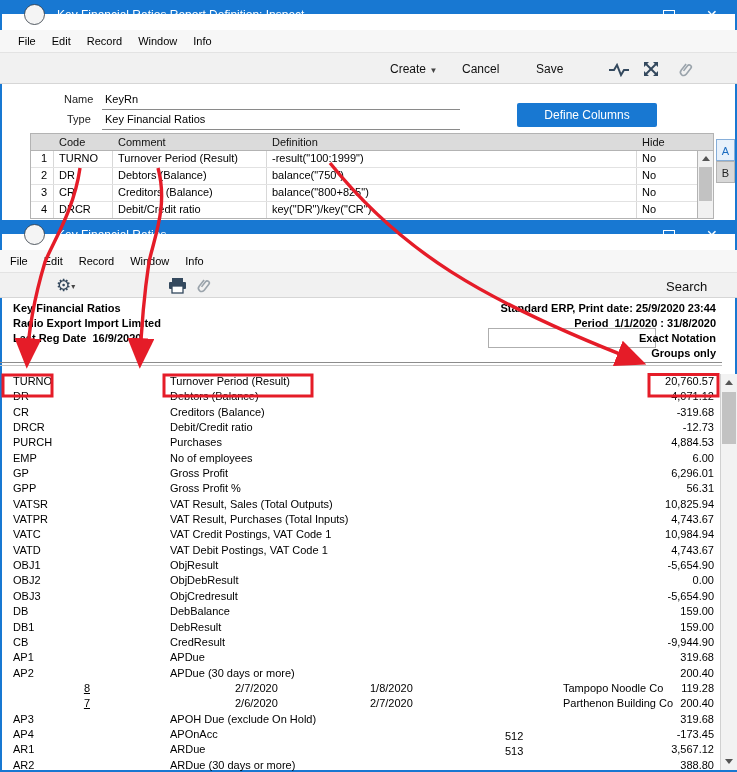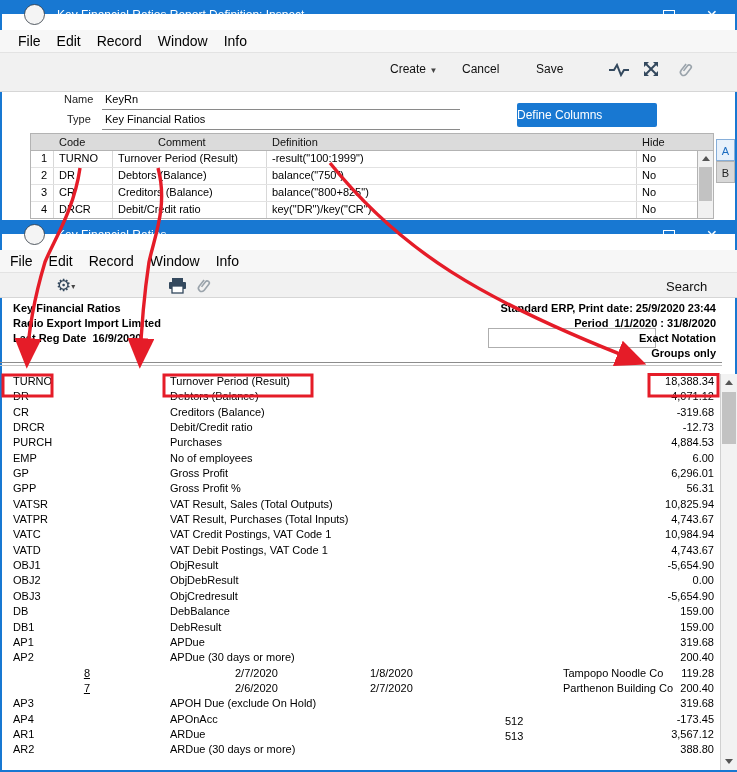--- a/index.html
+++ b/index.html
@@ -8,29 +8,29 @@
   .win{position:absolute;left:0;width:737px;background:#fff;}
   .edge{position:absolute;background:var(--accent);}
   .titlebar{position:absolute;left:0;top:0;width:100%;height:14px;background:var(--accent);}
   .title-text{position:absolute;left:57px;top:8px;color:#fff;font-size:12px;white-space:pre;}
   .logo{position:absolute;left:24px;top:4px;width:21px;height:21px;}
   .ctl{position:absolute;color:#fff;cursor:default;}
   .ctl-min{left:612px;top:14px;width:13px;height:2px;background:#fff;}
   .ctl-max{left:663px;top:10px;width:10px;height:9px;border:1.5px solid #fff;}
   .ctl-close{left:706px;top:7px;font-size:14px;}
   .menubar{position:absolute;left:0;width:100%;height:22px;background:#f7f7f7;}
-  .menu-item{display:inline-block;line-height:22px;padding:0 8px;font-size:14px;}
+  .menu-item{display:inline-block;line-height:22px;padding:0 8px;font-size:11px;}
   .toolbar{position:absolute;left:0;width:100%;background:#f1f1f1;border-top:1px solid #e3e3e3;border-bottom:1px solid #d6d6d6;box-sizing:border-box;}
   .tbtn{position:absolute;font-size:12px;color:#111;}
   .navy{color:#34495e;}
   .fieldlabel{position:absolute;color:#222;}
   .fieldval{position:absolute;}
   .fieldline{position:absolute;height:1px;background:#8a8a8a;}
   .btn-primary{position:absolute;background:var(--accent);color:#fff;font-size:12px;
-               line-height:24px;border-radius:2px;}
+               text-align:center;line-height:24px;border-radius:2px;}
   
   #grid{position:absolute;left:30px;top:133px;width:684px;height:86px;border:1px solid #b3b3b3;box-sizing:border-box;background:#fff;overflow:hidden;}
   #grid-header{position:absolute;left:0;top:0;width:100%;height:17px;background:#dbdbdb;border-bottom:1px solid #b3b3b3;box-sizing:border-box;}
   .gh{position:absolute;top:2px;color:#111;}
   .vline{position:absolute;top:0;bottom:0;width:1px;background:#d8d8d8;}
   .grid-row{position:relative;height:16px;border-bottom:1px solid #e2e2e2;}
   .grid-row span{position:absolute;top:1px;white-space:pre;}
   .gc-num{left:0;width:16px;text-align:right;}
   .gc-code{left:28px;} .gc-comment{left:87px;} .gc-def{left:241px;} .gc-hide{left:611px;}
   #grid-scroll{position:absolute;right:0;top:17px;bottom:0;width:16px;background:#f1f1f1;border-left:1px solid #b3b3b3;box-sizing:border-box;}
@@ -71,21 +71,21 @@
       <circle cx="10.5" cy="10.5" r="10" fill="none" stroke="#29323c" stroke-width="0.8"></circle>
     </svg>
     <span class="title-text">Key Financial Ratios Report Definition: Inspect</span>
     <span class="ctl ctl-min"></span>
     <span class="ctl ctl-max"></span>
     <span class="ctl ctl-close">✕</span>
   </div>
 
   <div class="menubar" id="iw-menu" style="top:30px;padding-left:10px;"><span class="menu-item">File</span><span class="menu-item">Edit</span><span class="menu-item">Record</span><span class="menu-item">Window</span><span class="menu-item">Info</span></div>
 
-  <div class="toolbar" style="top:52px;height:40px;">
+  <div class="toolbar" style="top:52px;height:32px;">
     <span class="tbtn" style="left:390px;top:9px;">
       <span>Create</span>
       <span style="font-size:8px;color:#444;">▼</span>
     </span>
     <span class="tbtn" style="left:462px;top:9px;">Cancel</span>
     <span class="tbtn" style="left:536px;top:9px;">Save</span>
     <svg class="icon-abs" style="left:608px;top:10px;" width="22" height="14">
       <polyline points="1,7 6,7 9,2 13,12 16,7 21,7" fill="none" stroke="#34495e" stroke-width="2"></polyline>
     </svg>
     <svg class="icon-abs" style="left:643px;top:8px;" width="16" height="16">
@@ -104,21 +104,21 @@
 
   <span class="fieldlabel" style="left:67px;top:113px;">Type</span>
   <span class="fieldval" style="left:105px;top:113px;">Key Financial Ratios</span>
   <div class="fieldline" style="left:102px;top:129px;width:358px;"></div>
 
   <div class="btn-primary" style="left:517px;top:103px;width:140px;height:24px;">Define Columns</div>
 
   <div id="grid">
     <div id="grid-header">
       <span class="gh" style="left:28px;">Code</span>
-      <span class="gh" style="left:87px;margin-left:40px;">Comment</span>
+      <span class="gh" style="left:87px;">Comment</span>
       <span class="gh" style="left:241px;">Definition</span>
       <span class="gh" style="left:611px;">Hide</span>
     </div>
     <div class="vline" style="left:22px;top:17px;"></div>
     <div class="vline" style="left:81px;top:17px;"></div>
     <div class="vline" style="left:235px;top:17px;"></div>
     <div class="vline" style="left:605px;top:17px;"></div>
     <div id="grid-rows" style="position:absolute;left:0;top:17px;width:666px;">
         <div class="grid-row">
           <span class="gc-num">1</span>
@@ -204,21 +204,21 @@
       <div class="rh-line" style="top: 127px; text-align: center;">Groups only</div>
     </div>
 
   <div class="sep" style="top:142px;background:#8c8c8c;"></div>
   <div class="sep" style="top:145px;background:#c4c4c4;"></div>
 
   <div id="report-rows">
       <div class="report-row">
         <span class="rc-code ">TURNO</span>
         <span class="rc-label">Turnover Period (Result)</span>
-        <span class="rc-value">18,388.34</span>
+        <span class="rc-value">20,760.57</span>
       </div>
       <div class="report-row">
         <span class="rc-code">DR</span>
         <span class="rc-label">Debtors (Balance)</span>
         <span class="rc-value">4,071.12</span>
       </div>
       <div class="report-row">
         <span class="rc-code">CR</span>
         <span class="rc-label">Creditors (Balance)</span>
         <span class="rc-value">-319.68</span>
@@ -285,20 +285,25 @@
       </div>
       <div class="report-row">
         <span class="rc-code">DB</span>
         <span class="rc-label">DebBalance</span>
         <span class="rc-value">159.00</span>
       </div>
       <div class="report-row">
         <span class="rc-code">DB1</span>
         <span class="rc-label">DebResult</span>
         <span class="rc-value">159.00</span>
+      </div>
+      <div class="report-row">
+        <span class="rc-code">CB</span>
+        <span class="rc-label">CredResult</span>
+        <span class="rc-value">-9,944.90</span>
       </div>
       <div class="report-row">
         <span class="rc-code">AP1</span>
         <span class="rc-label">APDue</span>
         <span class="rc-value">319.68</span>
       </div>
       <div class="report-row">
         <span class="rc-code">AP2</span>
         <span class="rc-label">APDue (30 days or more)</span>
         <span class="rc-value">200.40</span>

